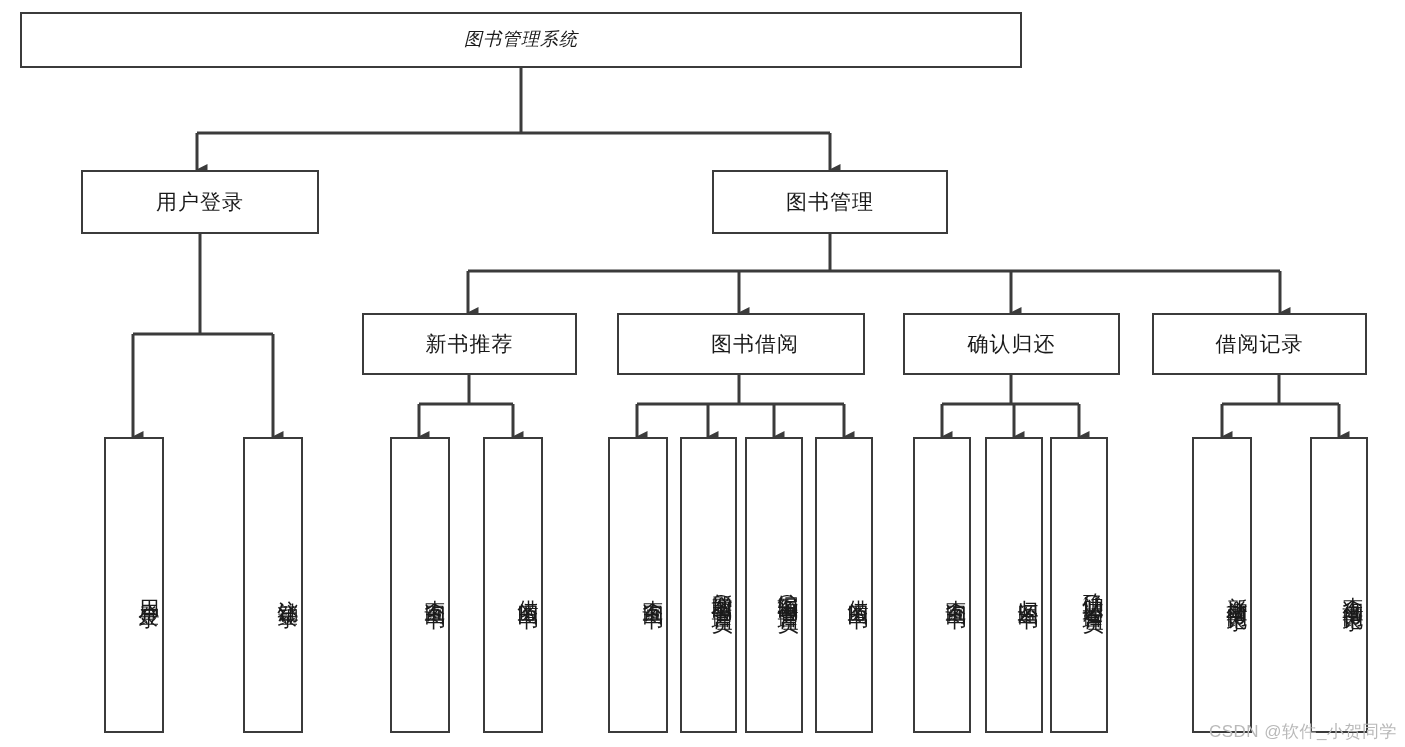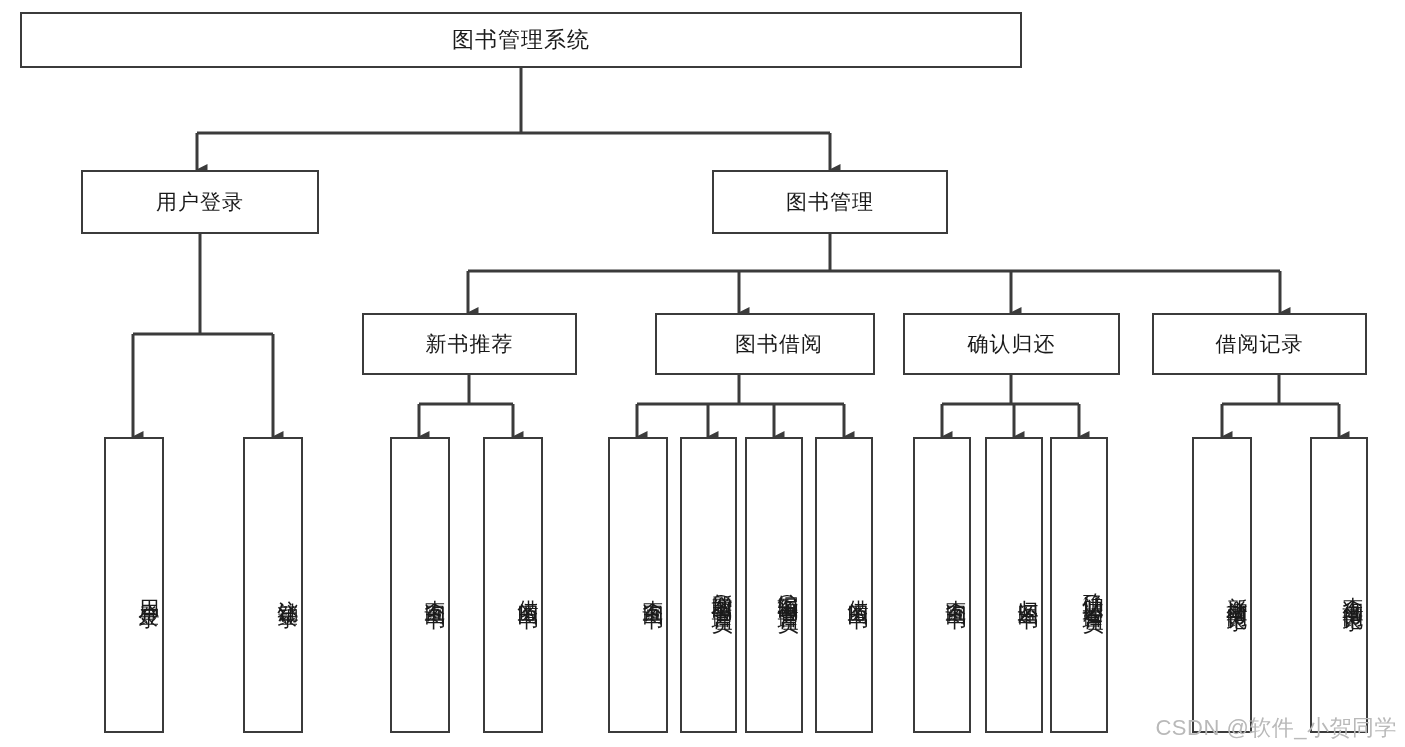--- a/index.html
+++ b/index.html
@@ -33,21 +33,22 @@
     align-items: center;
     justify-content: center;
     color: #1a1a1a;
   }
   .node.horizontal {
     font-size: 21px;
     line-height: 1.2;
     letter-spacing: 1px;
   }
   .node.root {
-    font-size: 22px;
+    font-size: 18px;
+    font-style: italic;
   }
   .node.vertical {
     writing-mode: vertical-rl;
     text-orientation: upright;
     font-size: 21px;
     line-height: 1.25;
     letter-spacing: 3px;
     padding-top: 8px;
     align-items: flex-start;
     justify-content: center;
@@ -56,21 +57,21 @@
     display: block;
     white-space: pre;
   }
   .node.vertical .label {
     white-space: normal;
   }
   #watermark {
     position: absolute;
     right: 8px;
     bottom: 4px;
-    font-size: 22px;
+    font-size: 17px;
     color: #b9b9b9;
     letter-spacing: 0.5px;
     user-select: none;
   }
 </style>
 </head>
 <body>
 
 <div id="diagram-root">
 
@@ -126,21 +127,21 @@
   </div>
 
   <div class="node horizontal" style="left:712px; top:170px; width:236px; height:64px;">
     <span class="label">图书管理</span>
   </div>
 
   <div class="node horizontal" style="left:362px; top:313px; width:215px; height:62px;">
     <span class="label">新书推荐</span>
   </div>
 
-  <div class="node horizontal" style="left:655px; top:313px; width:220px; height:62px;padding-left:28px;">
+  <div class="node horizontal" style="left:617px; top:313px; width:248px; height:62px;padding-left:28px;">
     <span class="label">图书借阅</span>
   </div>
 
   <div class="node horizontal" style="left:903px; top:313px; width:217px; height:62px;">
     <span class="label">确认归还</span>
   </div>
 
   <div class="node horizontal" style="left:1152px; top:313px; width:215px; height:62px;">
     <span class="label">借阅记录</span>
   </div>

